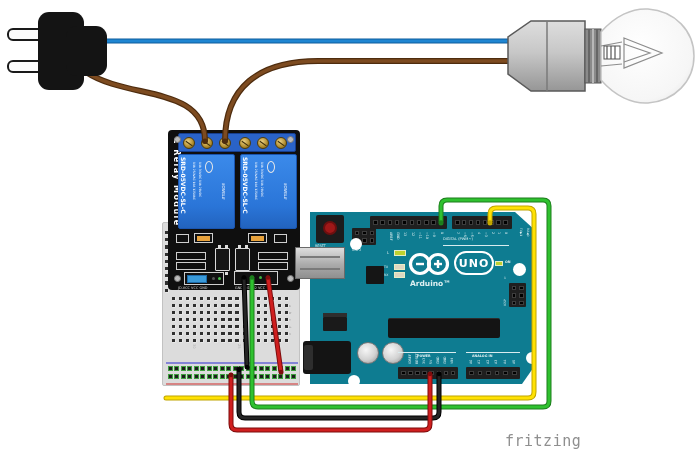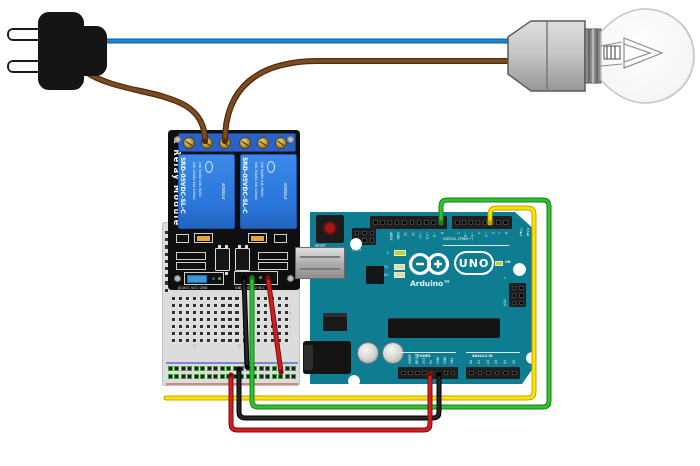--- a/index.html
+++ b/index.html
@@ -539,13 +539,14 @@
       <path d="M124,44 L150,53 L124,62"></path>
     </g>
     <rect x="104" y="46" width="16" height="13" fill="#fff" stroke="#555"></rect>
     <g stroke="#555" stroke-width="1.2">
       <line x1="107" y1="46" x2="107" y2="59"></line>
         <line x1="111" y1="46" x2="111" y2="59"></line>
         <line x1="115" y1="46" x2="115" y2="59"></line>
     </g>
   </svg>
 
+  <div id="watermark">fritzing</div>
 </div>
 
 </body></html>

